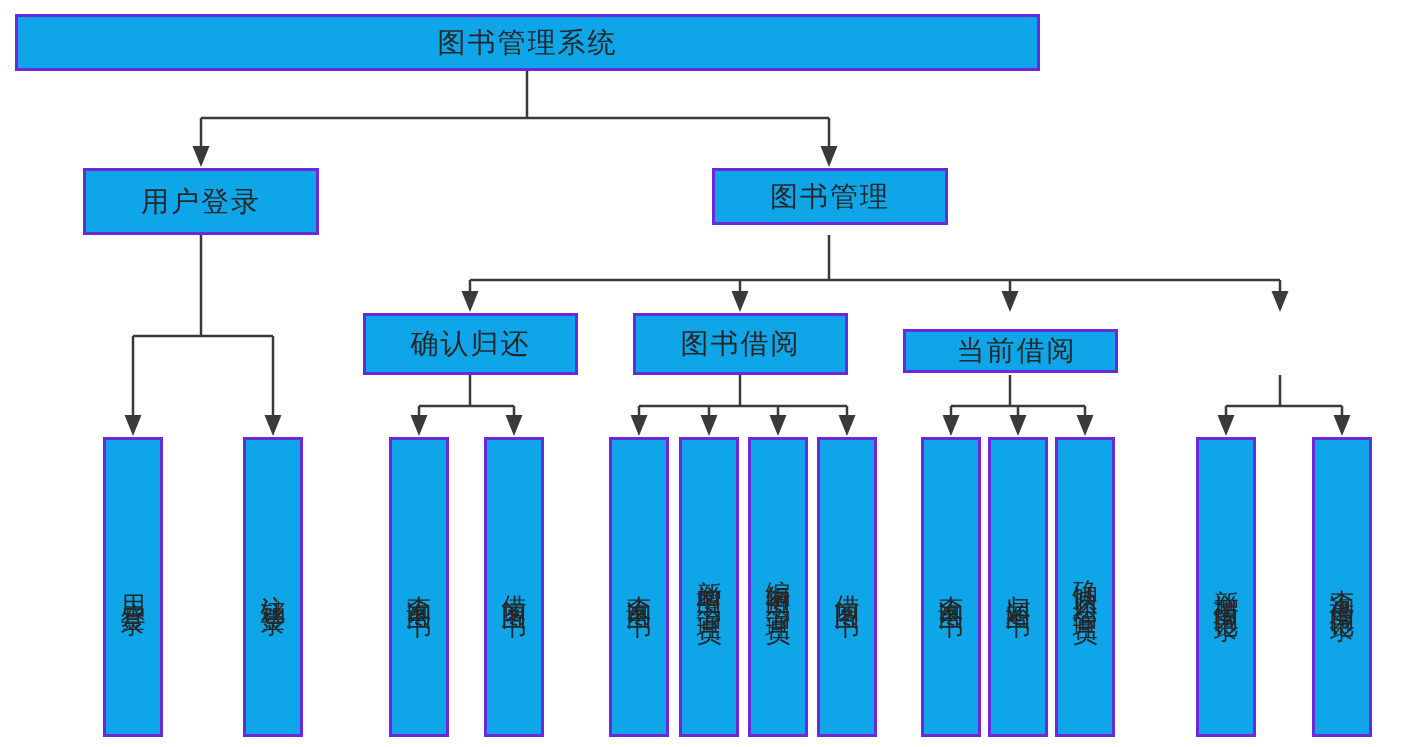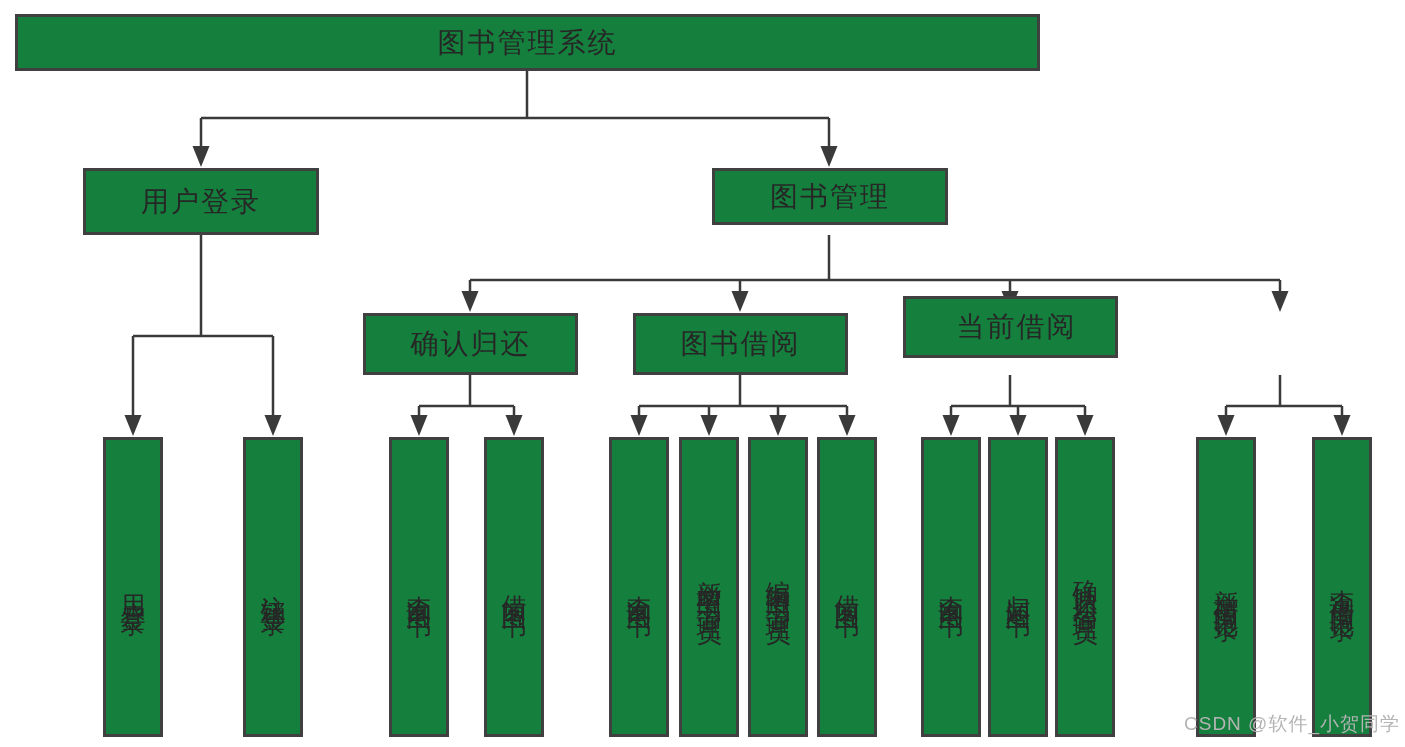--- a/index.html
+++ b/index.html
@@ -3,40 +3,40 @@
 <meta charset="utf-8">
 <style>
   html,body{margin:0;padding:0;background:#ffffff;}
   .canvas{
     position:relative;width:1405px;height:747px;background:#ffffff;
     font-family:"Liberation Sans",sans-serif;overflow:hidden;
   }
   .connectors{position:absolute;left:0;top:0;width:1405px;height:747px;}
   .node{
     position:absolute;box-sizing:border-box;
-    border:3px solid #404040;background:#15803d;
+    border:3px solid #6d28d9;background:#0ea5e9;
     display:flex;align-items:center;justify-content:center;
     color:#262626;
   }
   .hnode{font-size:28px;letter-spacing:2px;}
   .leaf{width:60px;top:437px;height:300px;}
   .vtext{
     writing-mode:vertical-rl;text-orientation:mixed;
     font-size:25px;line-height:1;letter-spacing:6px;color:#262626;
     white-space:nowrap;
   }
   
   .n-root{left:15px;top:14px;width:1025px;height:57px;}
   
   .n-user-login{left:83px;top:168px;width:236px;height:67px;}
   .n-book-mgmt{left:712px;top:168px;width:236px;height:57px;}
   
   .n-newrec{left:363px;top:313px;width:215px;height:62px;}
   .n-borrow{left:633px;top:313px;width:215px;height:62px;}
-  .n-current{left:903px;top:296px;width:215px;height:62px;padding-left:12px;}
+  .n-current{left:903px;top:329px;width:215px;height:44px;padding-left:12px;}
   .n-records{left:1173px;top:313px;width:215px;height:62px;}
   
   .l-user-login{left:103px;}
   .l-logout{left:243px;}
   .l-query-a{left:389px;}
   .l-borrow-a{left:484px;}
   .l-query-b{left:609px;}
   .l-add-book{left:679px;}
   .l-edit-book{left:748px;}
   .l-borrow-b{left:817px;}
@@ -134,14 +134,13 @@
     <span class="vtext">确认归还（管理员）</span>
   </div>
 
   <div class="node leaf l-add-rec">
     <span class="vtext">新增借阅记录</span>
   </div>
   <div class="node leaf l-query-rec">
     <span class="vtext">查询借阅记录</span>
   </div>
 
-  <div class="watermark">CSDN @软件_小贺同学</div>
 </div>
 
 </body></html>

